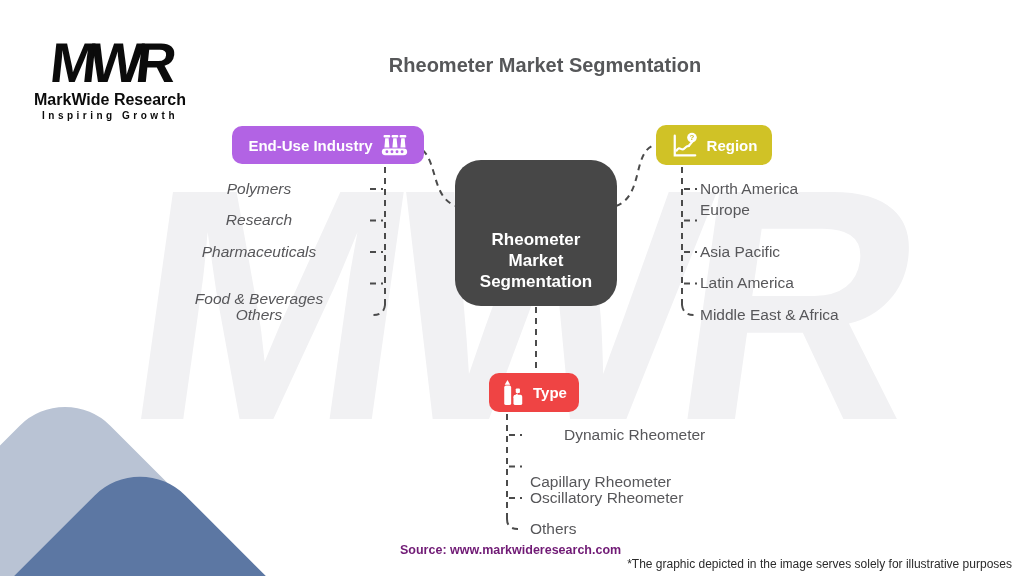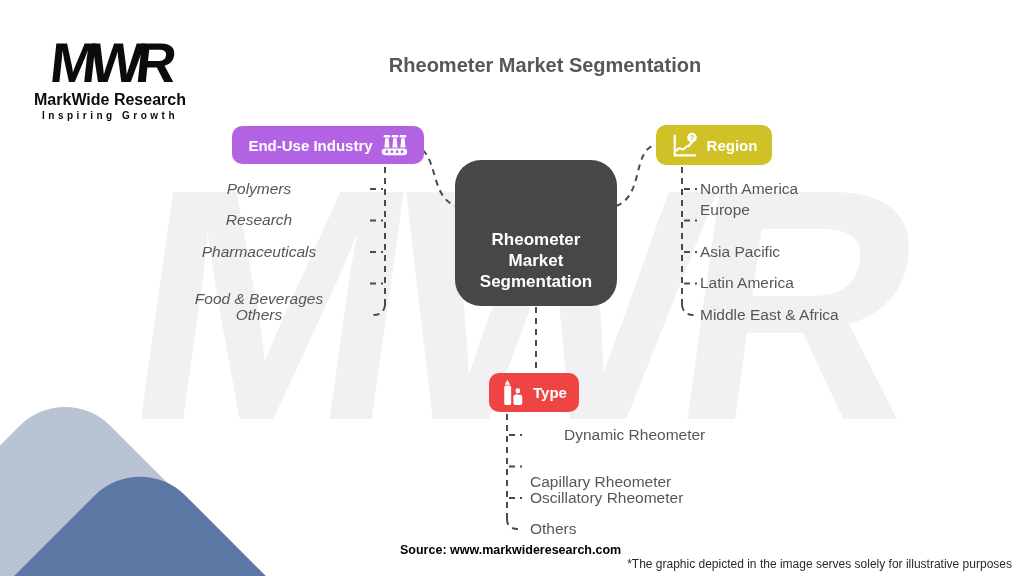--- a/index.html
+++ b/index.html
@@ -37,21 +37,21 @@
   .center-node .label{color:#fff;font-weight:bold;font-size:17px;line-height:21px;
     text-align:center;width:130px;}
 
   
   .item{position:absolute;height:20px;line-height:20px;font-size:15.5px;color:#57575a;z-index:2;white-space:nowrap;}
   .list-left .item{width:218px;text-align:center;font-style:italic;}
   .list-left{position:absolute;left:150px;top:0;}
   .list-right{position:absolute;left:700px;top:0;}
   .list-bottom{position:absolute;left:530px;top:0;}
 
-  .source{position:absolute;left:400px;top:543px;font-size:12.5px;font-weight:bold;color:#000000;z-index:2;}
+  .source{position:absolute;left:400px;top:543px;font-size:12.5px;font-weight:bold;color:#701a75;z-index:2;}
   .disclaimer{position:absolute;right:12px;top:557px;font-size:12px;color:#2b2b2b;z-index:2;}
 </style>
 </head>
 <body>
 
 <div id="stage">
 
   <div class="watermark">MWR</div>
   <div class="shape shape-light"></div>
   <div class="shape shape-dark"></div>

